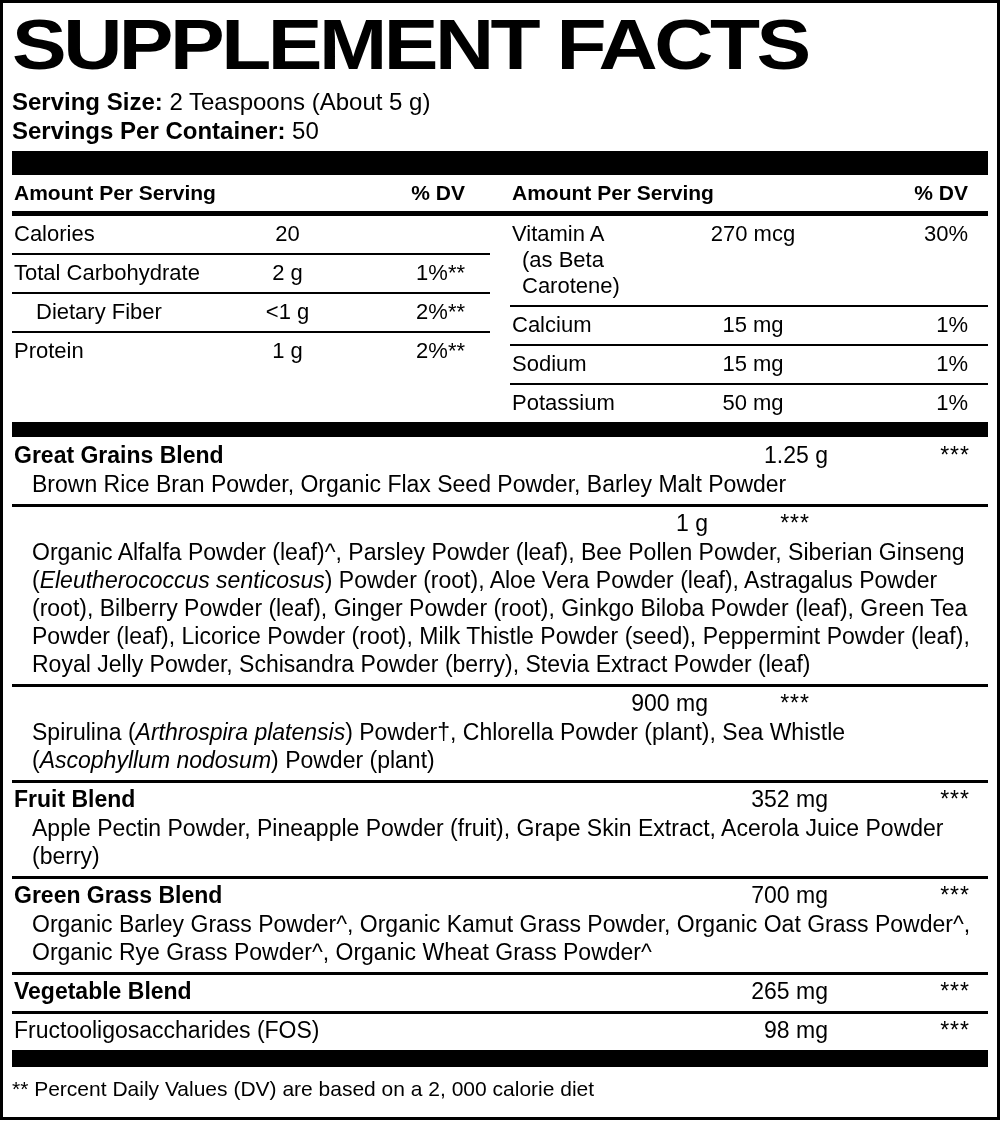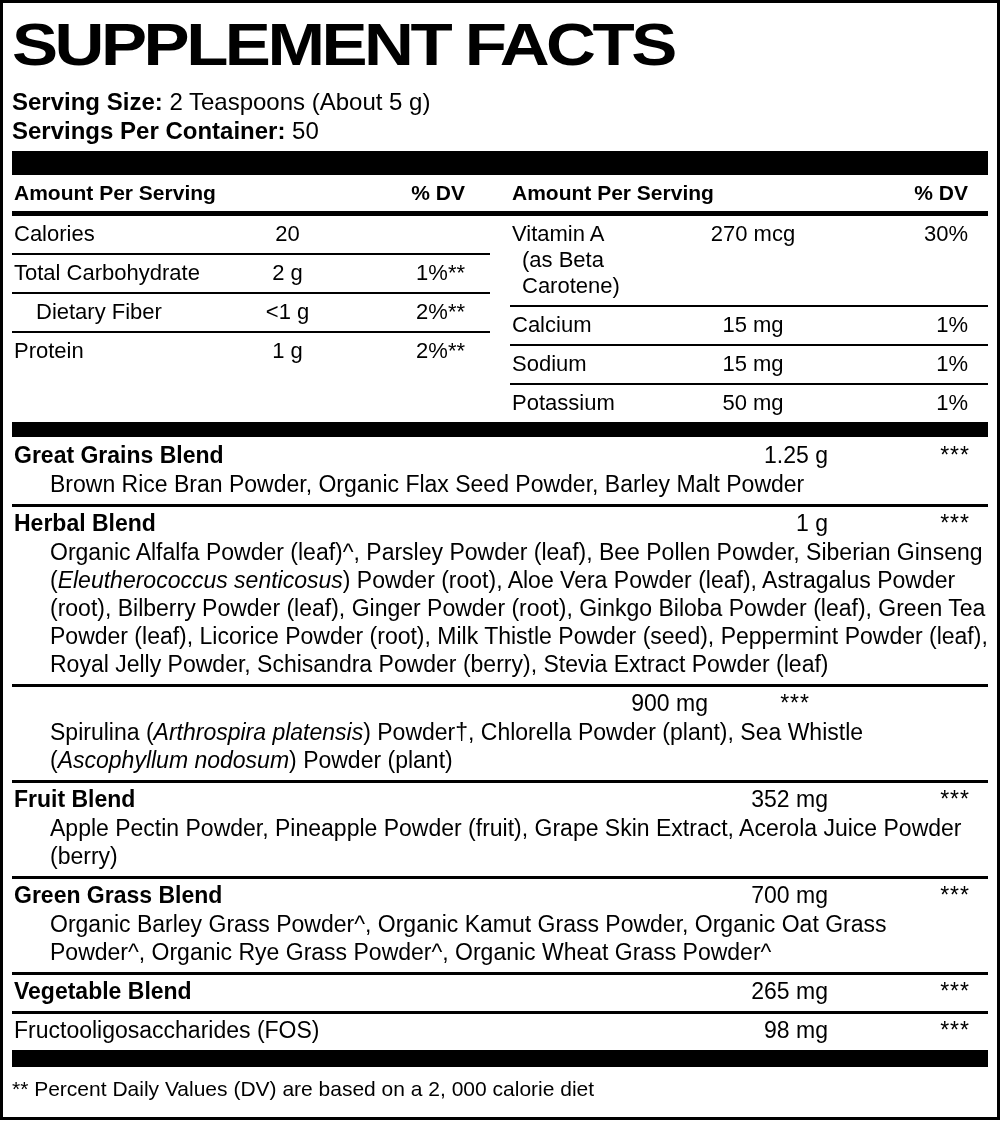--- a/index.html
+++ b/index.html
@@ -8,21 +8,21 @@
     width: 1000px; height: 1148px; overflow: hidden;
     background: #ffffff; color: #000000;
     font-family: "Liberation Sans", "DejaVu Sans", sans-serif;
   }
   .label {
     width: 1000px; border: 3px solid #000; background: #fff;
     padding: 0 9px;
   }
   .title {
     margin: 6px 0 4px 0; line-height: 72px; height: 74px;
-    font-size: 59px; font-weight: bold; letter-spacing: -3px; white-space: nowrap;
+    font-size: 70px; font-weight: bold; letter-spacing: -3px; white-space: nowrap;
   }
   .title span { display: inline-block; transform-origin: left center; }
   .serving { font-size: 24px; line-height: 29px; }
   .serving .b { font-weight: bold; }
   .bar { background: #000; }
   .bar1 { height: 24px; margin-top: 6px; }
   .bar2 { height: 15px; }
   .bar3 { height: 17px; }
   .hdr-grid { display: grid; grid-template-columns: 1fr 1fr; column-gap: 20px; padding: 6px 0 6px; }
   .hdr { display: flex; justify-content: space-between; font-weight: bold; font-size: 21px; }
@@ -44,21 +44,21 @@
   .namt { text-align: center; }
   .ndv { text-align: right; padding-right: 25px; }
   .col.right .ndv { padding-right: 20px; }
   .blend { border-top: 3px solid #000; padding: 3px 0 6px; }
   #blends .blend:first-child { border-top: none; padding-top: 5px; }
   .blend-head { display: grid; grid-template-columns: 1fr 120px 160px; font-size: 23px; line-height: 27px; }
   .bname { padding-left: 2px; }
   .bname.bold { font-weight: bold; }
   .bamt { text-align: right; }
   .bdv { text-align: right; padding-right: 18px; letter-spacing: 1px; }
-  .blend-ing { font-size: 23px; line-height: 28px; margin: 1px 0 0 38px; }
+  .blend-ing { font-size: 23px; line-height: 28px; margin: 1px 0 0 20px; }
   .footnotes { font-size: 21px; line-height: 28px; padding: 8px 0 14px; }
 </style>
 </head>
 <body>
 
 <div class="label">
 
   <h1 class="title"><span id="titleSpan" style="transform: scaleX(1.1713);">SUPPLEMENT FACTS</span></h1>
 
   <div class="serving">
@@ -137,21 +137,20 @@
       <div class="blend">
         <div class="blend-head">
           <span class="bname bold">Great Grains Blend</span>
           <span class="bamt">1.25 g</span>
           <span class="bdv">***</span>
         </div>
         <div class="blend-ing">Brown Rice Bran Powder, Organic Flax Seed Powder, Barley Malt Powder</div>
       </div>
       <div class="blend">
         <div class="blend-head">
-          <span class="bname bold">Herbal Blend</span>
           <span class="bamt">1 g</span>
           <span class="bdv">***</span>
         </div>
         <div class="blend-ing">Organic Alfalfa Powder (leaf)^, Parsley Powder (leaf), Bee Pollen Powder, Siberian Ginseng (<i>Eleutherococcus senticosus</i>) Powder (root), Aloe Vera Powder (leaf), Astragalus Powder (root), Bilberry Powder (leaf), Ginger Powder (root), Ginkgo Biloba Powder (leaf), Green Tea Powder (leaf), Licorice Powder (root), Milk Thistle Powder (seed), Peppermint Powder (leaf), Royal Jelly Powder, Schisandra Powder (berry), Stevia Extract Powder (leaf)</div>
       </div>
       <div class="blend">
         <div class="blend-head">
           <span class="bamt">900 mg</span>
           <span class="bdv">***</span>
         </div>

